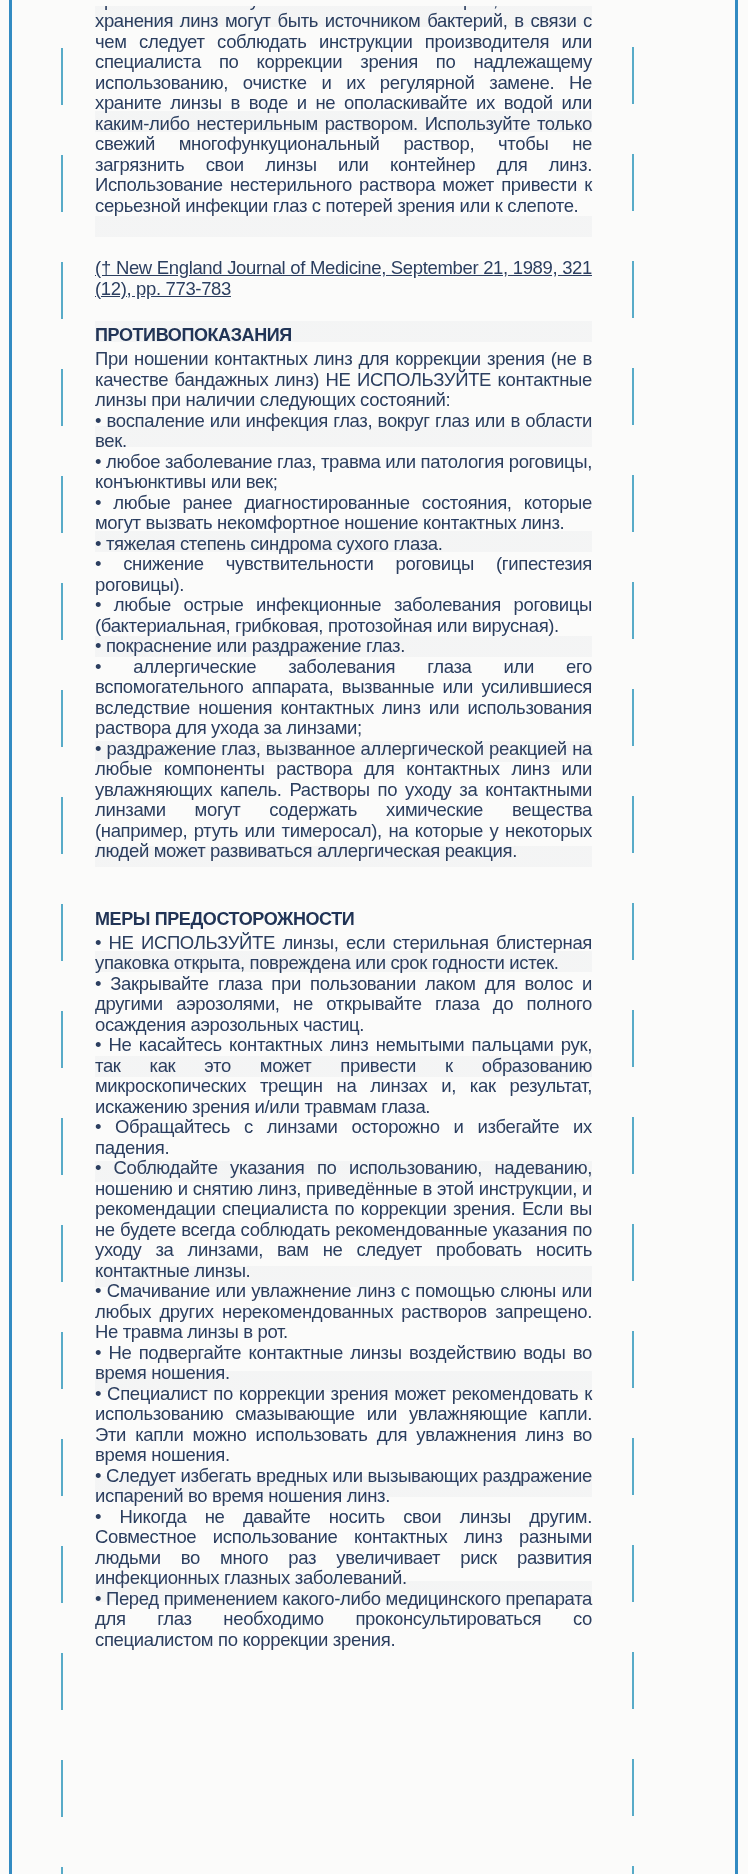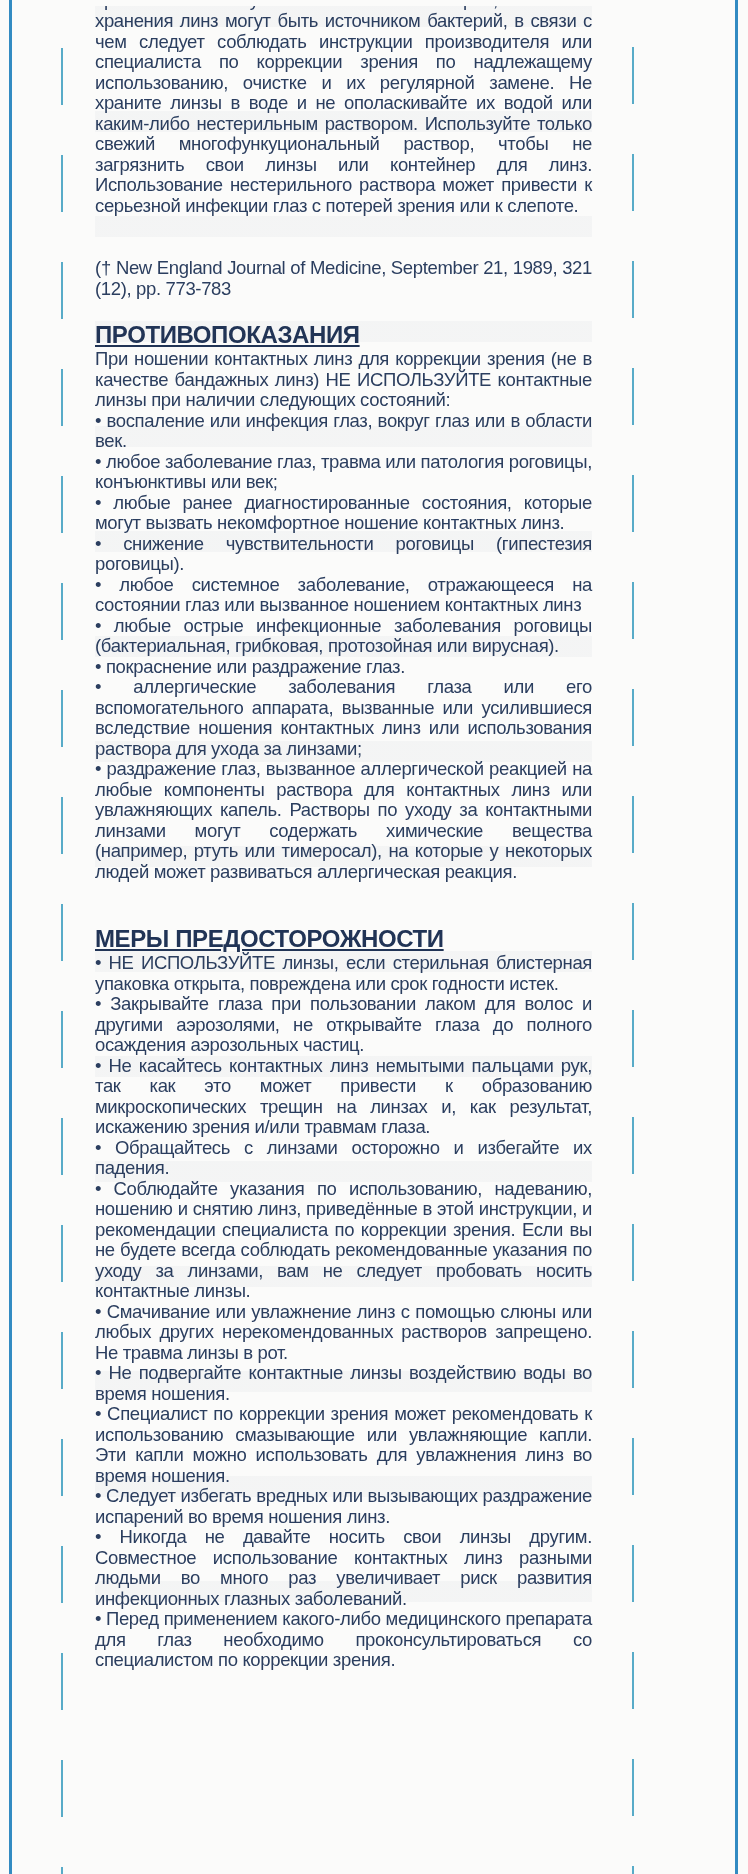--- a/index.html
+++ b/index.html
@@ -31,26 +31,25 @@
   .content{
     position:absolute;left:95px;top:6px;width:497px;
     color:var(--text);
     font-size:18.5px;line-height:20.5px;letter-spacing:-0.35px;
     text-align:justify;
     
     background:repeating-linear-gradient(to bottom,
       rgba(150,160,175,0.07) 0 21px, transparent 21px 105px);
   }
   .content p{margin:0;}
-  .content p.citation{margin-top:21px;}
+  .content p.citation{margin-top:21px;text-decoration:underline;}
   .content h2{
-    font-size:24px;line-height:22px;margin:25px 0 3px;
+    font-size:18px;line-height:22px;margin:25px 0 3px;
     color:var(--heading);letter-spacing:-0.4px;text-align:left;
     font-weight:700;
-    text-decoration:underline;
   }
   .content .spacer{height:21px;}
   
   .top-clip{height:5px;overflow:hidden;}
   .top-clip .echo{display:block;white-space:nowrap;margin-top:-16px;}
 </style>
 </head>
 <body>
 
 <div id="page">
@@ -65,22 +64,22 @@
     </div>
     <div id="blocks">
         <p class="body">хранения линз могут быть источником бактерий, в связи с чем следует соблюдать инструкции производителя или специалиста по коррекции зрения по надлежащему использованию, очистке и их регулярной замене. Не храните линзы в воде и не ополаскивайте их водой или каким-либо нестерильным раствором. Используйте только свежий многофункуциональный раствор, чтобы не загрязнить свои линзы или контейнер для линз. Использование нестерильного раствора может привести к серьезной инфекции глаз с потерей зрения или к слепоте.</p>
         <div class="spacer"></div>
         <p class="citation">(† New England Journal of Medicine, September 21, 1989, 321 (12), pp. 773-783</p>
         <h2>ПРОТИВОПОКАЗАНИЯ</h2>
         <p class="body">При ношении контактных линз для коррекции зрения (не в качестве бандажных линз) НЕ ИСПОЛЬЗУЙТЕ контактные линзы при наличии следующих состояний:</p>
         <p class="bullet">• воспаление или инфекция глаз, вокруг глаз или в области век.</p>
         <p class="bullet">• любое заболевание глаз, травма или патология роговицы, конъюнктивы или век;</p>
         <p class="bullet">• любые ранее диагностированные состояния, которые могут вызвать некомфортное ношение контактных линз.</p>
+        <p class="bullet">• тяжелая степень синдрома сухого глаза.</p>
         <p class="bullet">• снижение чувствительности роговицы (гипестезия роговицы).</p>
-        <p class="bullet">• любое системное заболевание, отражающееся на состоянии глаз или вызванное ношением контактных линз</p>
         <p class="bullet">• любые острые инфекционные заболевания роговицы (бактериальная, грибковая, протозойная или вирусная).</p>
         <p class="bullet">• покраснение или раздражение глаз.</p>
         <p class="bullet">• аллергические заболевания глаза или его вспомогательного аппарата, вызванные или усилившиеся вследствие ношения контактных линз или использования раствора для ухода за линзами;</p>
         <p class="bullet">• раздражение глаз, вызванное аллергической реакцией на любые компоненты раствора для контактных линз или увлажняющих капель. Растворы по уходу за контактными линзами могут содержать химические вещества (например, ртуть или тимеросал), на которые у некоторых людей может развиваться аллергическая реакция.</p>
         <div class="spacer"></div>
         <h2>МЕРЫ ПРЕДОСТОРОЖНОСТИ</h2>
         <p class="bullet">• НЕ ИСПОЛЬЗУЙТЕ линзы, если стерильная блистерная упаковка открыта, повреждена или срок годности истек.</p>
         <p class="bullet">• Закрывайте глаза при пользовании лаком для волос и другими аэрозолями, не открывайте глаза до полного осаждения аэрозольных частиц.</p>
         <p class="bullet">• Не касайтесь контактных линз немытыми пальцами рук, так как это может привести к образованию микроскопических трещин на линзах и, как результат, искажению зрения и/или травмам глаза.</p>
         <p class="bullet">• Обращайтесь с линзами осторожно и избегайте их падения.</p>

